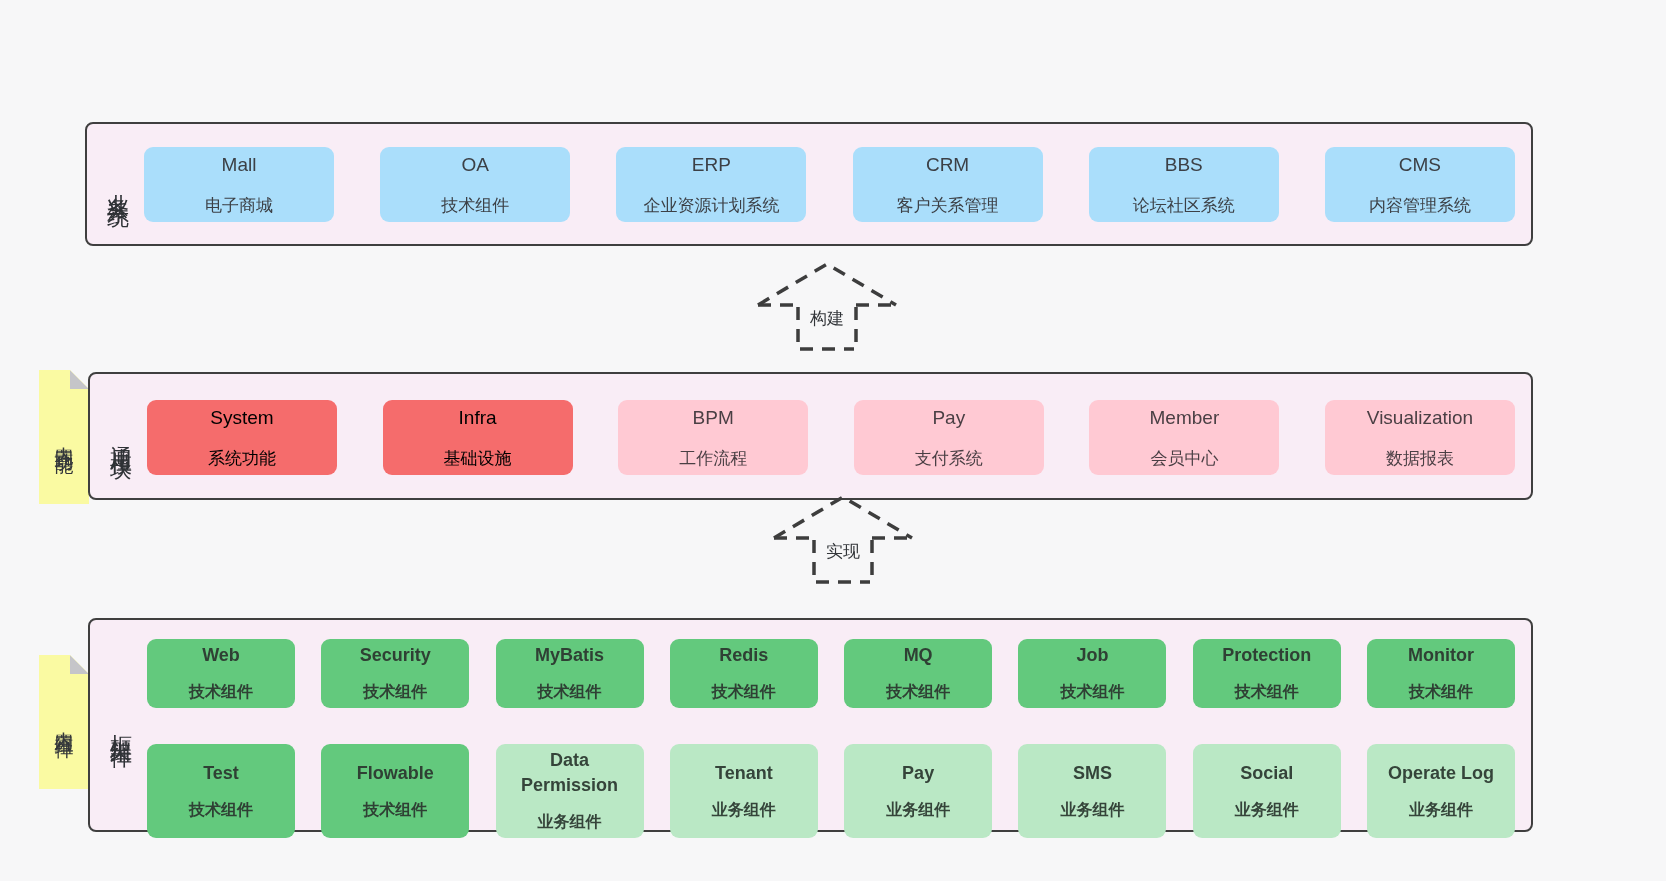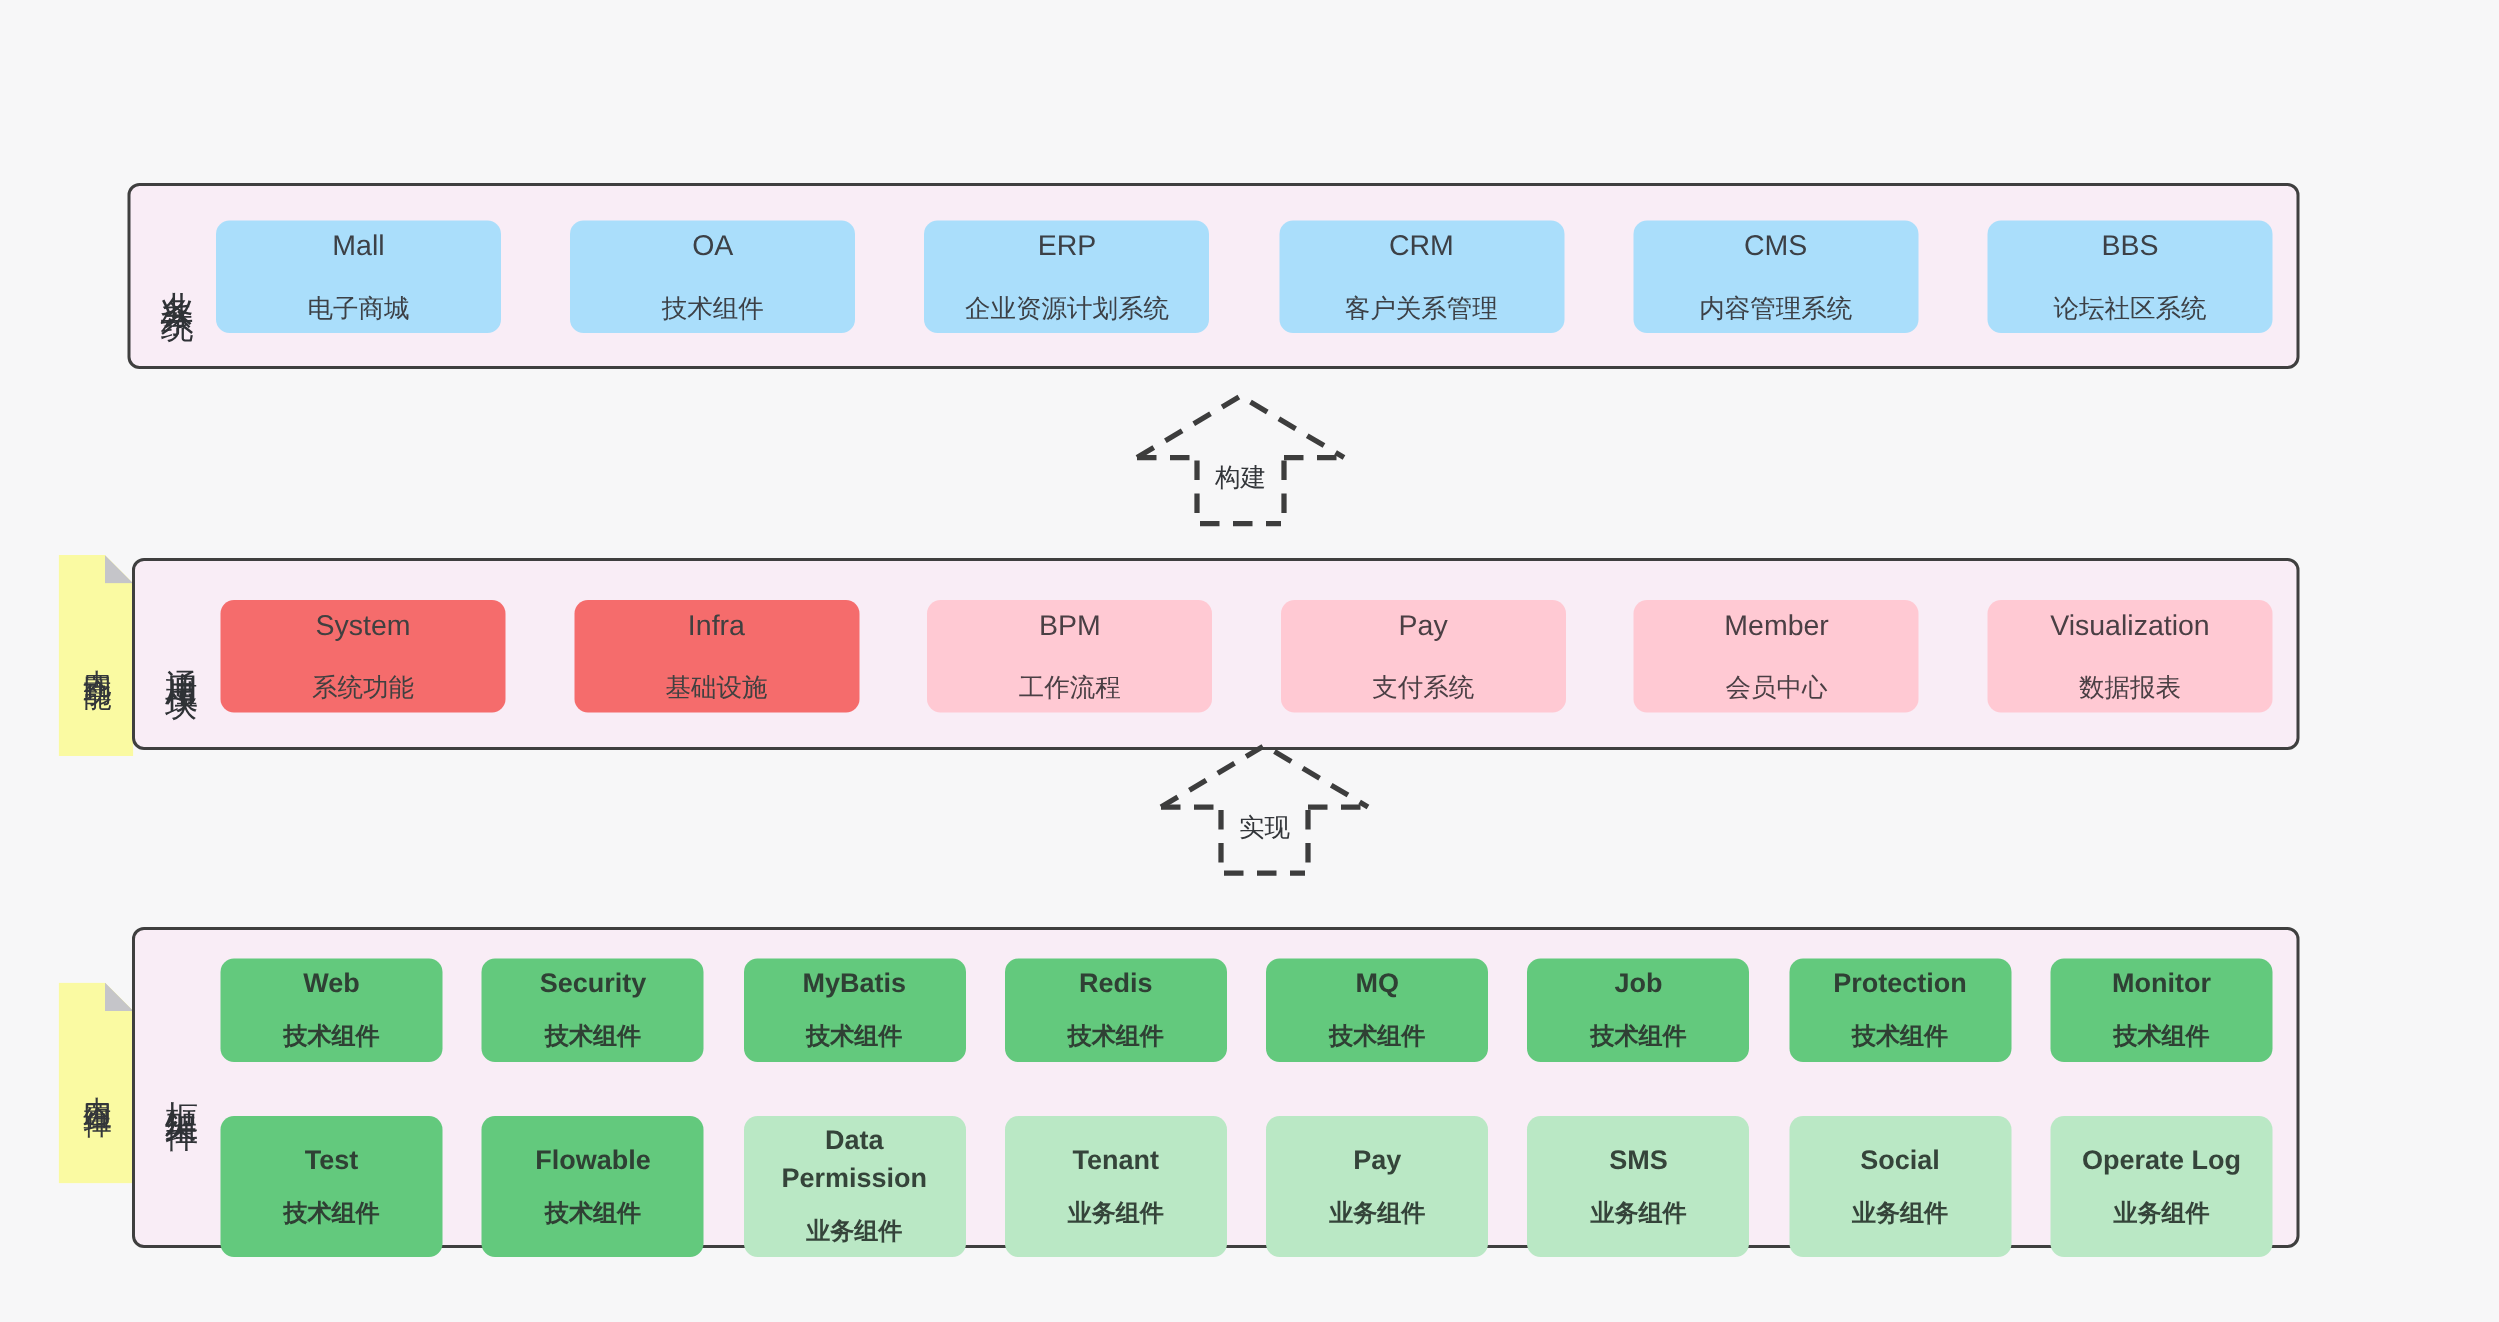--- a/index.html
+++ b/index.html
@@ -43,21 +43,21 @@
     line-height:1.5;
     padding:4px 8px;
   }
   .box .name { font-size:19px; }
   .box .desc { font-size:17px;margin-top:13px; }
   .box.small { width:148px; line-height:1.4;font-weight:bold; }
   .box.small .name { font-size:18px; }
   .box.small .desc { font-size:16px; }
   .box.wide  { width:190px; }
   .blue  { background:#aadefb; }
-  .red   { background:#f56c6c; color:#404040; }
+  .red   { background:#f56c6c; color:#000000; }
   .pink  { background:#ffc9d3; color:#4a3f44; }
   .green { background:#63c97d; color:#2f4034; }
   .lightgreen { background:#bae8c5; color:#35443a; }
   .sticky {
     position:absolute;
     width:50px;
     background:#fafaa2;
     clip-path:polygon(0 0, calc(100% - 19px) 0, 100% 19px, 100% 100%, 0 100%);
     display:flex;
     justify-content:center;
@@ -105,26 +105,26 @@
     </div>
     <div class="box wide blue">
       <div class="name">ERP</div>
       <div class="desc">企业资源计划系统</div>
     </div>
     <div class="box wide blue">
       <div class="name">CRM</div>
       <div class="desc">客户关系管理</div>
     </div>
     <div class="box wide blue">
+      <div class="name">BBS</div>
+      <div class="desc">论坛社区系统</div>
+    </div>
+    <div class="box wide blue">
       <div class="name">CMS</div>
       <div class="desc">内容管理系统</div>
-    </div>
-    <div class="box wide blue">
-      <div class="name">BBS</div>
-      <div class="desc">论坛社区系统</div>
     </div>
   </div>
 </div>
 
 <div class="arrow" style="left:752px; top:255px;">
   <svg width="150" height="100" viewBox="0 0 150 100">
     <g fill="none" stroke="#3d3d3d" stroke-width="3.5" stroke-dasharray="13 9">
       <path d="M6 50 L75 9 L144 50"></path>
       <path d="M6 50 H46"></path>
       <path d="M104 50 H144"></path>

